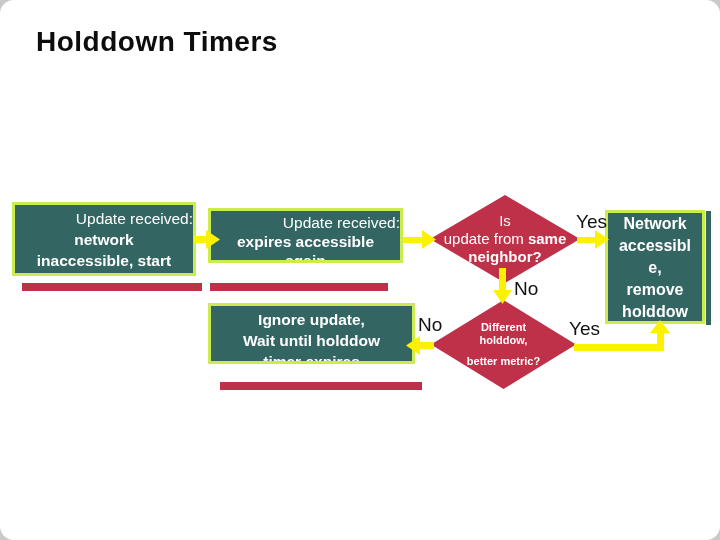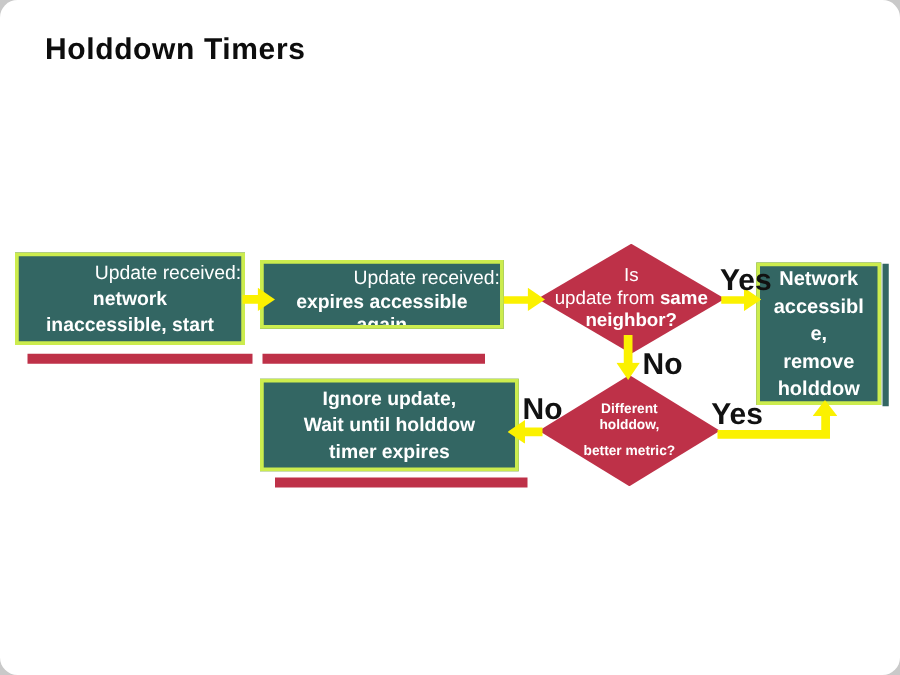--- a/index.html
+++ b/index.html
@@ -1,28 +1,28 @@
 <!DOCTYPE html>
 <html style="--teal: #336663; --border: #CCEC4E; --crimson: #BE3148; --yellow: #FBF100; --label: #111111;"><head>
 <meta charset="utf-8">
 <style>
   html,body{margin:0;padding:0;background:#c9c9c9;}
   .slide{position:relative;width:720px;height:540px;background:#ffffff;border-radius:14px;overflow:hidden;
          font-family:"Liberation Sans",sans-serif;}
-  .title{position:absolute;left:36px;top:26px;font-size:24px;font-weight:bold;color:#0d0d0d;letter-spacing:0.5px;}
+  .title{position:absolute;left:36px;top:26px;font-size:28px;font-weight:bold;color:#0d0d0d;letter-spacing:0.5px;}
 
   .tealbox{position:absolute;background:var(--teal);border:3px solid var(--border);box-sizing:border-box;
            color:#ffffff;text-align:center;overflow:hidden;}
   .ln{white-space:nowrap;}
   .r{font-weight:normal;text-align:right;}
   .b{font-weight:bold;}
 
   #box-inaccessible{left:12px;top:202px;width:184px;height:74px;font-size:15.5px;line-height:21px;padding-top:3px;}
   #box-accessible{left:208px;top:208px;width:195px;height:55px;font-size:15.5px;line-height:19px;padding-top:2px;}
-  #box-ignore{left:208px;top:303px;width:207px;height:74px;font-size:15.5px;line-height:21px;padding-top:3px;}
+  #box-ignore{left:208px;top:303px;width:207px;height:61px;font-size:15.5px;line-height:21px;padding-top:3px;}
   #box-network{left:605px;top:210px;width:100px;height:114px;font-size:16px;line-height:22px;}
 
   .diamond{position:absolute;background:var(--crimson);color:#ffffff;text-align:center;
            clip-path:polygon(50% 0,100% 50%,50% 100%,0 50%);
            display:flex;flex-direction:column;justify-content:center;align-items:center;}
   #diamond-same{left:430px;top:195px;width:150px;height:88px;font-size:15px;line-height:18px;}
   #diamond-diff{left:431px;top:300px;width:145px;height:89px;font-size:11px;line-height:13px;font-weight:bold;}
   #diamond-diff .gap{margin-top:8px;}
 
   .redbar{position:absolute;background:var(--crimson);height:8px;}
@@ -45,21 +45,21 @@
   #a3-shaft{left:577px;top:237px;width:20px;height:6px;}
   #a3-head{left:595px;top:230px;width:14px;height:19px;}
   #a4-shaft{left:499px;top:268px;width:7px;height:24px;}
   #a4-head{left:493px;top:290px;width:19px;height:14px;}
   #a5-head{left:406px;top:336px;width:14px;height:19px;}
   #a5-shaft{left:418px;top:342px;width:16px;height:7px;}
   #a6-hshaft{left:574px;top:344px;width:90px;height:7px;}
   #a6-vshaft{left:657px;top:330px;width:7px;height:16px;}
   #a6-head{left:650px;top:320px;width:20px;height:13px;}
 
-  .lbl{position:absolute;font-weight:bold;font-size:24px;color:var(--label);}
+  .lbl{position:absolute;font-weight:normal;font-size:19px;color:var(--label);}
   #lbl-yes1{left:576px;top:211px;}
   #lbl-no1{left:514px;top:278px;}
   #lbl-no2{left:418px;top:314px;}
   #lbl-yes2{left:569px;top:318px;}
 </style>
 </head>
 <body>
 
 <div class="slide">
 

